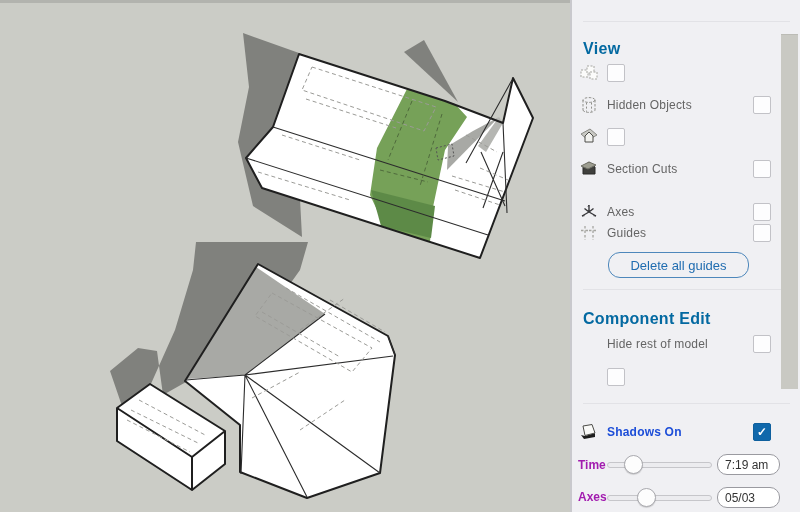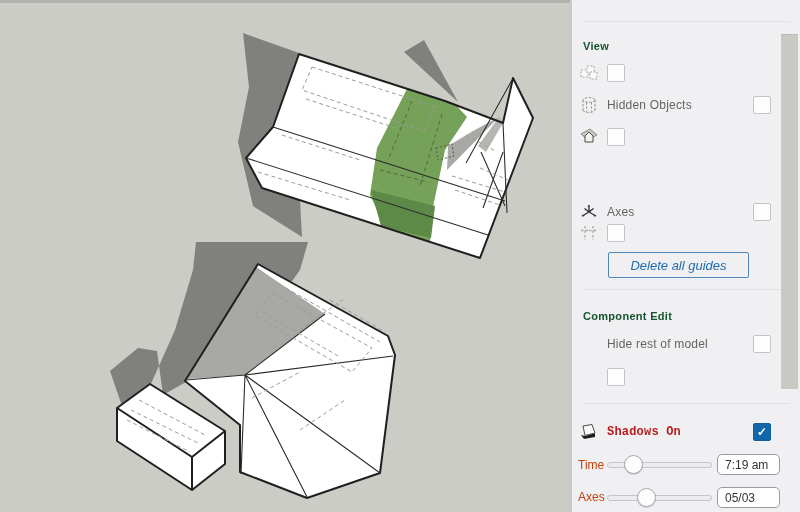--- a/index.html
+++ b/index.html
@@ -5,43 +5,43 @@
   html,body{margin:0;padding:0;width:800px;height:512px;overflow:hidden;
     font-family:"Liberation Sans",sans-serif;background:#f0f0f3;}
   .app{display:flex;width:800px;height:512px;}
   
   .viewport{width:570px;height:512px;position:relative;flex:none;}
   .viewport svg{display:block;}
   
   .panel{flex:none;width:230px;height:512px;position:relative;
     background:#f0f0f3;border-left:2px solid #c9c9cd;box-sizing:border-box;}
   .divider{position:absolute;left:11px;right:10px;height:1px;background:#e2e2e6;}
-  .heading{position:absolute;left:11px;font-size:11px;font-weight:bold;
-    color:#14532d;letter-spacing:.3px;}
+  .heading{position:absolute;left:11px;font-size:16px;font-weight:bold;
+    color:#0369a1;letter-spacing:.3px;}
   .prow{position:absolute;left:6px;right:29px;height:20px;display:flex;align-items:center;}
   .prow .icon{width:22px;height:20px;flex:none;margin-right:7px;display:flex;
     align-items:center;justify-content:center;}
   .prow .spacer{width:29px;flex:none;}
   .prow .lbl{flex:1;font-size:12px;color:#646464;letter-spacing:.2px;white-space:nowrap;}
-  .prow .lbl.bold{font-weight:bold;color:#b91c1c;font-family:Liberation Mono, monospace;}
+  .prow .lbl.bold{font-weight:bold;color:#1d4ed8;}
   .cb{width:16px;height:16px;flex:none;background:#fdfdfe;border:1px solid #c2c2c7;
     border-radius:2px;display:flex;align-items:center;justify-content:center;}
   .cb.on{background:#1068ab;border-color:#0e5f9d;color:#fff;font-size:12px;
     font-weight:bold;line-height:1;}
   .btn{position:absolute;left:36px;top:252px;width:141px;height:26px;
-    background:transparent;border:1px solid #4d87bb;border-radius:2px;
+    background:transparent;border:1px solid #4d87bb;border-radius:12px;
     color:#1f6cb0;font-size:13px;font-family:"Liberation Sans",sans-serif;
-    display:flex;align-items:center;justify-content:center;cursor:pointer;font-style:italic;}
-  .slider-label{position:absolute;left:6px;font-size:12px;color:#c2410c;}
+    display:flex;align-items:center;justify-content:center;cursor:pointer;}
+  .slider-label{position:absolute;left:6px;font-size:12px;color:#a21caf;font-weight:bold;}
   .track{position:absolute;left:35px;width:103px;height:4px;background:#ececef;
     border:1px solid #c6c6ca;border-radius:3px;}
   .thumb{position:absolute;top:-8px;width:17px;height:17px;border-radius:50%;
     background:#fdfdfd;border:1px solid #a9a9ae;box-shadow:0 1px 1px rgba(0,0,0,.15);}
   .val{position:absolute;left:145px;width:54px;height:19px;background:#fff;
-    border:1px solid #9a9aa0;border-radius:5px;font-size:12px;color:#333;
+    border:1px solid #9a9aa0;border-radius:10px;font-size:12px;color:#333;
     display:flex;align-items:center;padding-left:7px;}
   .sbar{position:absolute;right:2px;top:34px;width:17px;height:354px;
     background:#c9c9c3;border-top:1px solid #bcbcb6;}
   
   .edge{fill:none;stroke:#1f1f1f;stroke-width:2;stroke-linejoin:round;stroke-linecap:round;}
   .edge1{fill:none;stroke:#2c2c2c;stroke-width:1.1;stroke-linejoin:round;}
   .hid{fill:none;stroke:#9b9b97;stroke-width:1;stroke-dasharray:4,3;}
   .hidg{fill:none;stroke:#4f6a3c;stroke-width:1;stroke-dasharray:4,3;}
 </style>
 </head>
@@ -133,36 +133,47 @@
     </div>
     <div class="prow" style="top:127px">
       <span class="icon">
         <svg width="20" height="20" viewBox="0 0 20 20">
           <path d="M2,7 L11,2 L18,8 L9,13 Z" fill="#c9c9c4" stroke="#8b8b86"></path>
           <path d="M6,9 L10,5 L14,9 L14,15 L6,15 Z" fill="#f2f2ef" stroke="#4c4c48"></path>
         </svg>
         </span>
       <span class="cb"></span>
     </div>
+    <div class="prow" style="top:159px">
+      <span class="icon">
+        <svg width="20" height="20" viewBox="0 0 20 20">
+          <path d="M4,8 L10,3 L16,8 L16,15 L4,15 Z" fill="#3f3f3c" stroke="#2a2a28"></path>
+          <path d="M2,7 L10,3 L17,6 L9,10 Z" fill="#9d9d90" stroke="#6e6e64"></path>
+        </svg>
+        </span>
+      <span class="lbl">Section Cuts</span>
+      <span class="cb"></span>
+    </div>
     <div class="prow" style="top:202px">
       <span class="icon">
         <svg width="20" height="20" viewBox="0 0 20 20" stroke="#37373a" stroke-width="1.4" fill="none">
           <path d="M10,10 L10,3 M10,10 L3,14 M10,10 L17,14 M10,10 L14.5,6.5 M10,10 L5.5,6.5"></path>
           <path d="M3,14 l2.5,-0.3 M17,14 l-2.5,-0.3 M10,3 l-1,1.6" stroke-width="1"></path>
         </svg>
         </span>
       <span class="lbl">Axes</span>
       <span class="cb"></span>
     </div>
     <div class="prow" style="top:223px">
       <span class="icon">
         <svg width="20" height="20" viewBox="0 0 20 20" stroke="#a5a5a0" stroke-width="1.3" fill="none" stroke-dasharray="2.5,2">
           <path d="M6,3 V17 M2,7.5 H10 M14,3 V17 M10,7.5 H18"></path>
         </svg>
         </span>
+      <span class="lbl">Guides</span>
       <span class="cb"></span>
     </div>
 
     <button class="btn">Delete all guides</button>
 
     <div class="divider" style="top:289px"></div>
     <div class="heading" style="top:310px">Component Edit</div>
 
     <div class="prow" style="top:334px">
       <span class="spacer"></span>

